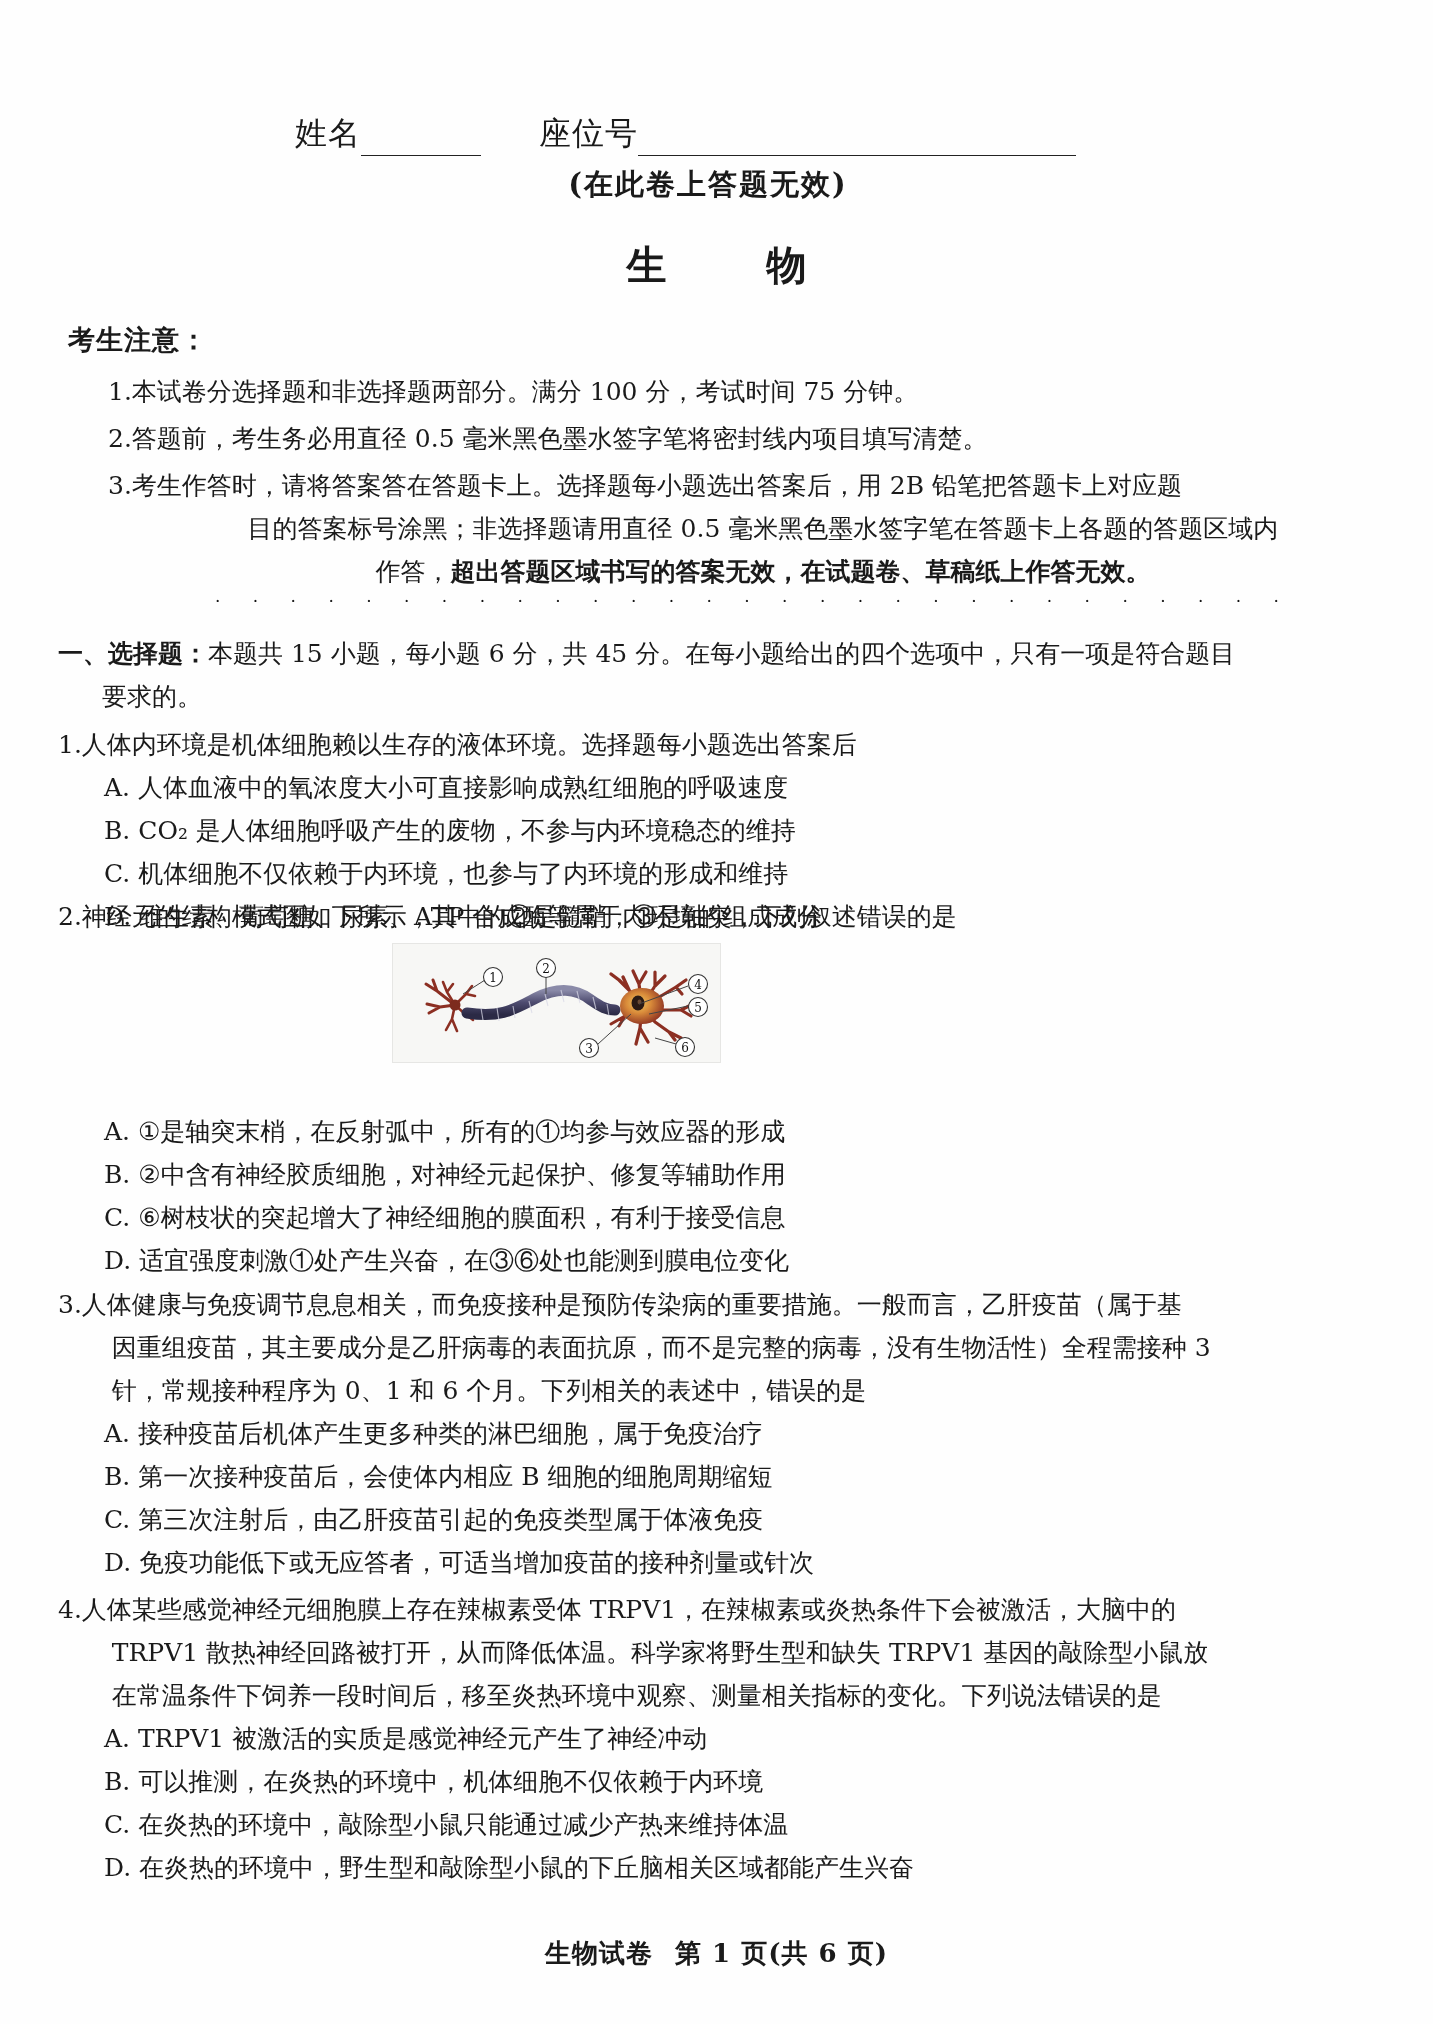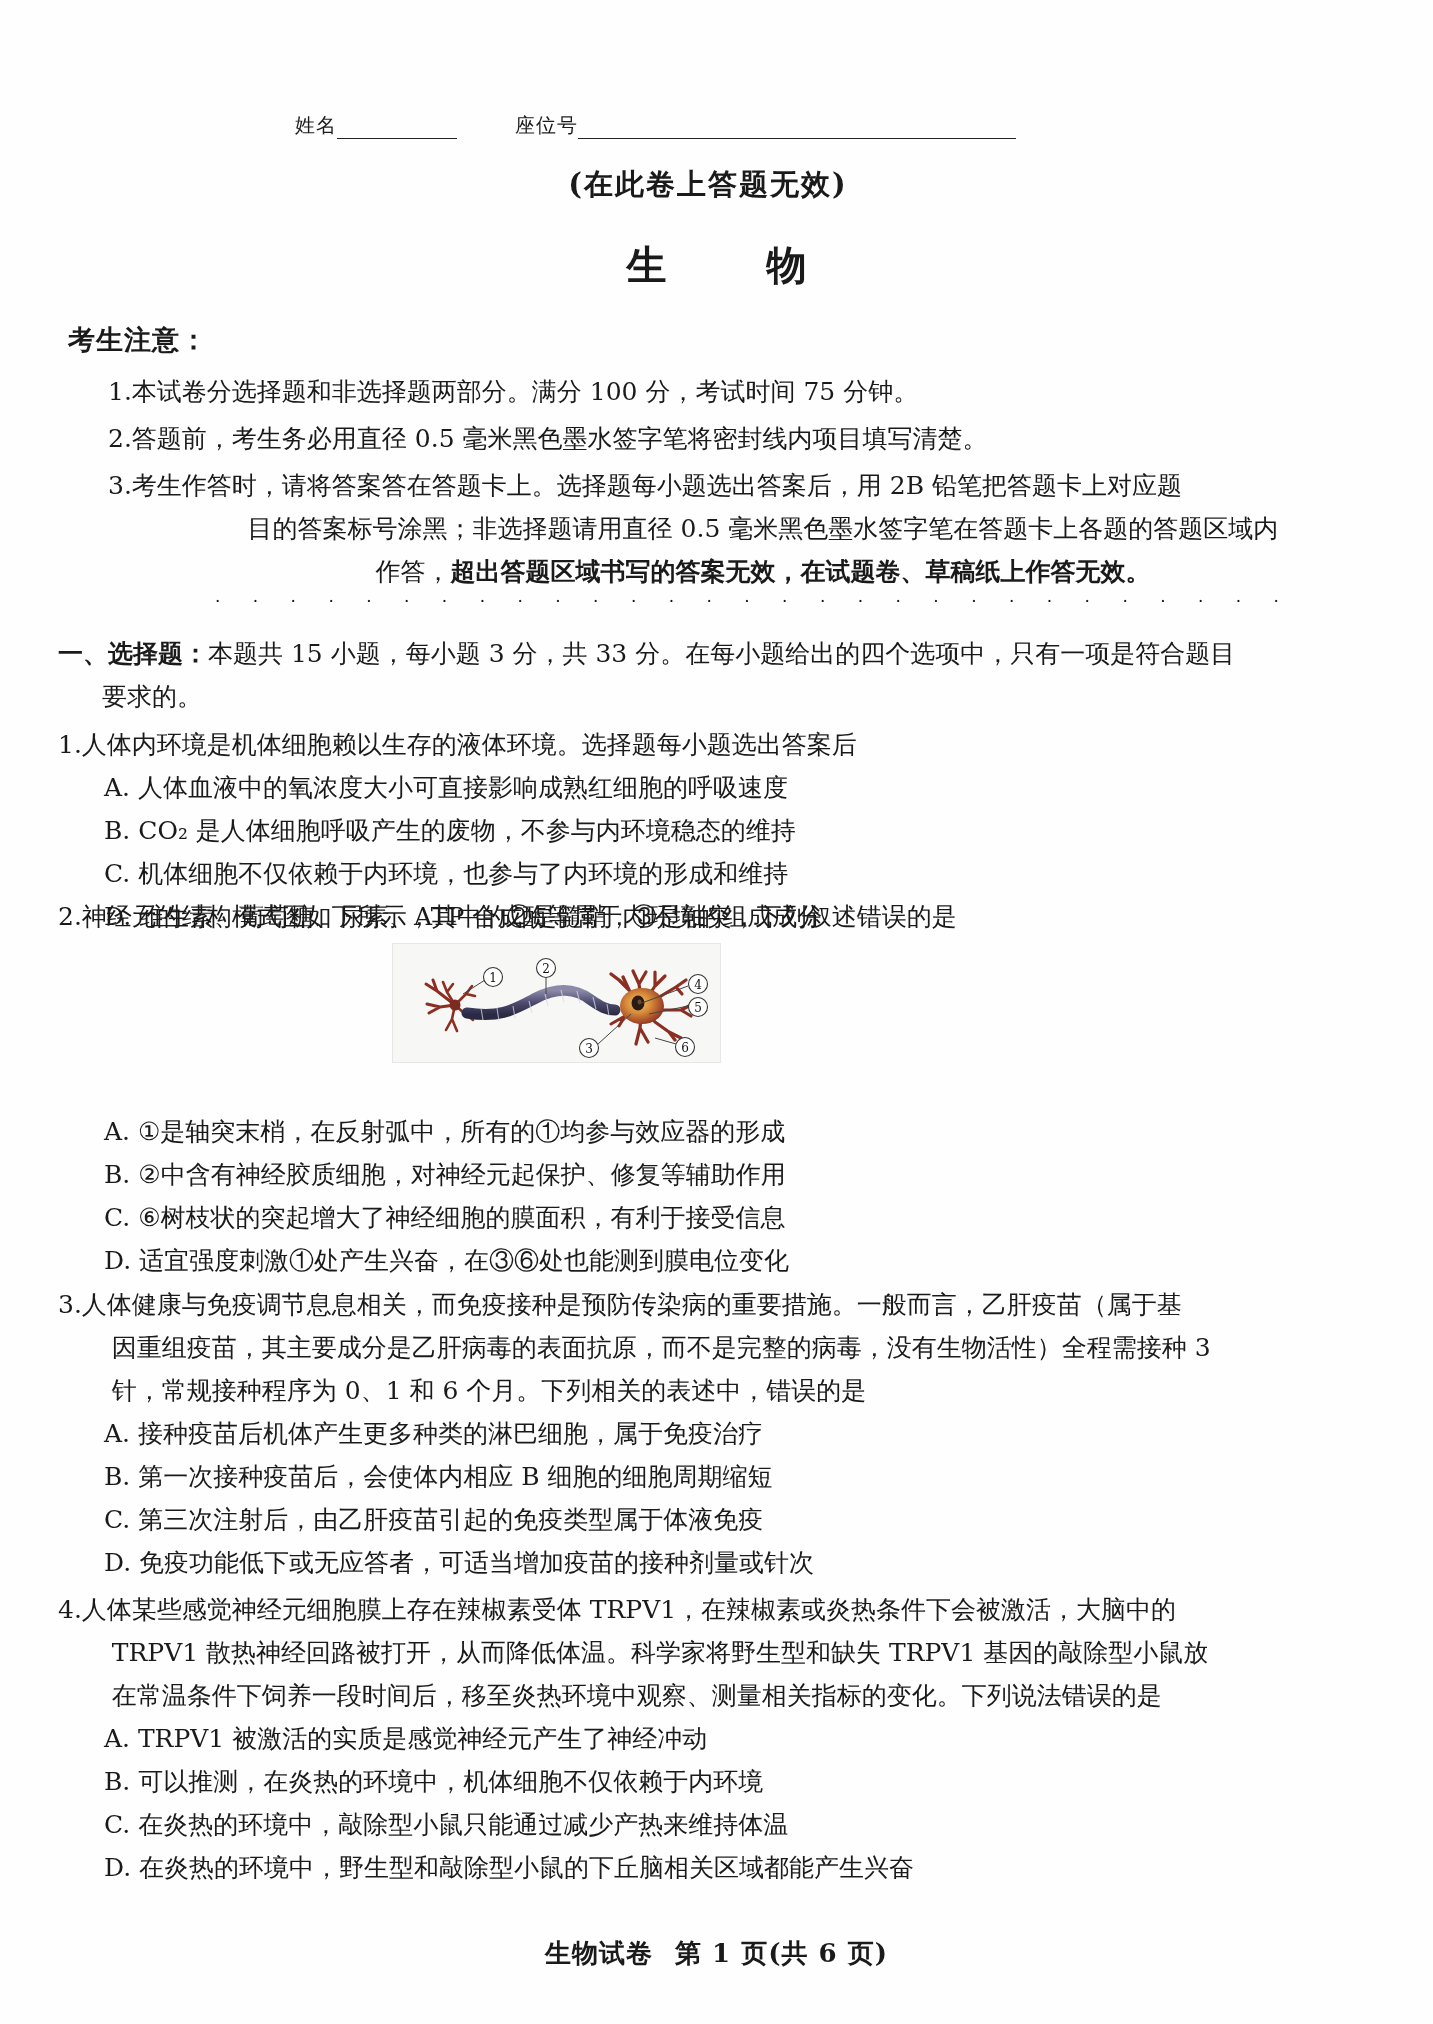--- a/index.html
+++ b/index.html
@@ -20,21 +20,21 @@
     overflow: hidden;
   }
 
   
   .id-row {
     position: absolute;
     left: 295px;
     top: 112px;
     display: flex;
     align-items: flex-end;
-    font-size: 20px;
+    font-size: 32px;
     letter-spacing: 1px;
   }
   .id-label { white-space: nowrap; }
   .blank-line {
     display: inline-block;
     border-bottom: 1.6px solid #222;
     height: 26px;
   }
   .blank-short { width: 120px; margin-right: 58px; }
   .blank-long  { width: 438px; }
@@ -184,21 +184,21 @@
         <span>考生作答时，请将答案答在答题卡上。选择题每小题选出答案后，用 2B 铅笔把答题卡上对应题</span>
         <span class="hang">目的答案标号涂黑；非选择题请用直径 0.5 毫米黑色墨水签字笔在答题卡上各题的答题区域内</span>
         <span class="hang"><span>作答，</span><span class="bold-run">超出答题区域书写的答案无效，在试题卷、草稿纸上作答无效。</span></span>
       </span>
     </div>
   </div>
 
   <div class="emph-dots">· · · · · · · · · · · · · · · · · · · · · · · · · · · · ·</div>
 
   <div class="section-head">
-    <span class="lead">一、选择题：</span><span>本题共 15 小题，每小题 3 分，共 33 分。在每小题给出的四个选项中，只有一项是符合题目</span>
+    <span class="lead">一、选择题：</span><span>本题共 15 小题，每小题 6 分，共 45 分。在每小题给出的四个选项中，只有一项是符合题目</span>
     <span class="hang2">要求的。</span>
   </div>
 
   <div class="q" style="top:723px;">
     <div class="q-stem">
       <span class="q-num">1.</span>
       <span class="q-body">人体内环境是机体细胞赖以生存的液体环境。选择题每小题选出答案后</span>
     </div>
     <div class="opts">
       <div class="opt">A. 人体血液中的氧浓度大小可直接影响成熟红细胞的呼吸速度</div>

